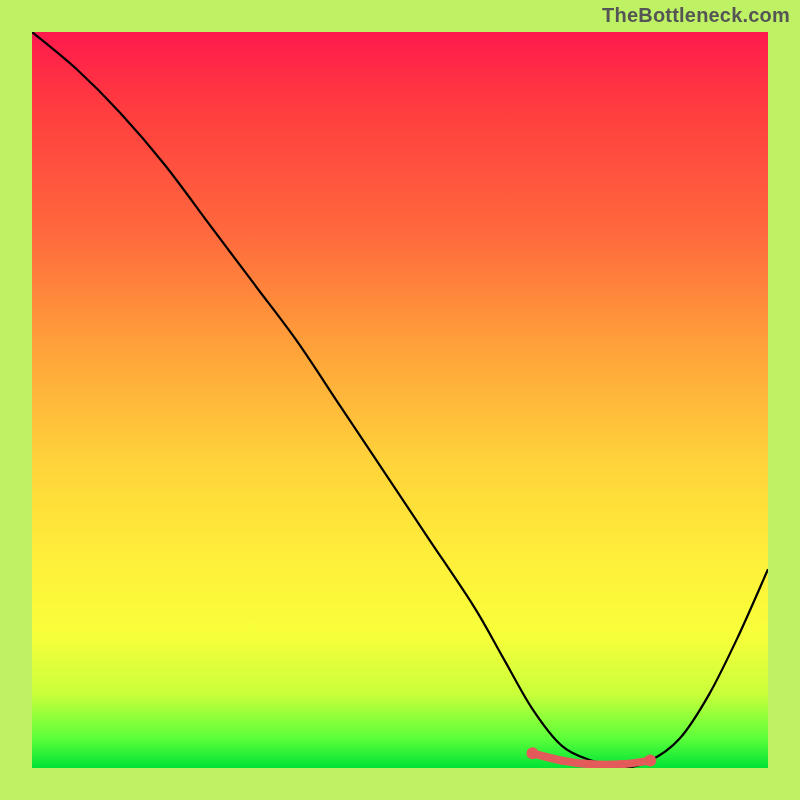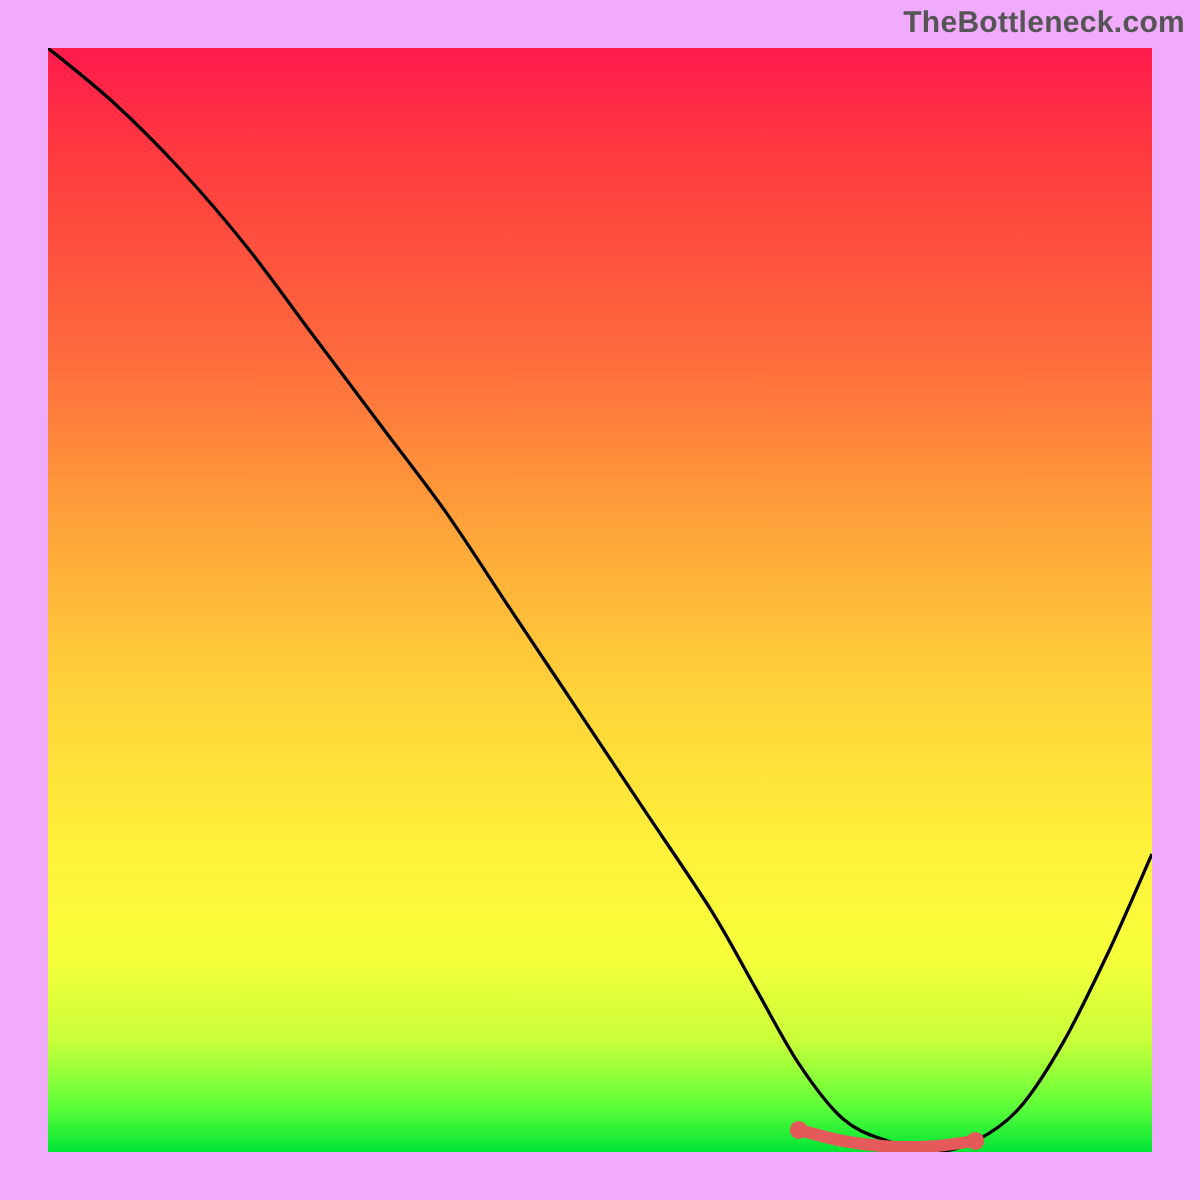--- a/index.html
+++ b/index.html
@@ -8,21 +8,21 @@
     width: 800px;
     height: 800px;
     background: #000;
     overflow: hidden;
     font-family: Arial, Helvetica, sans-serif;
   }
   .frame {
     position: relative;
     width: 800px;
     height: 800px;
-    background: #f0abfc;
+    background: #bef264;
   }
   .attribution {
     position: absolute;
     top: 4px;
     right: 10px;
     color: #555;
     font-size: 20px;
     font-weight: 600;
     letter-spacing: 0.2px;
     z-index: 10;

